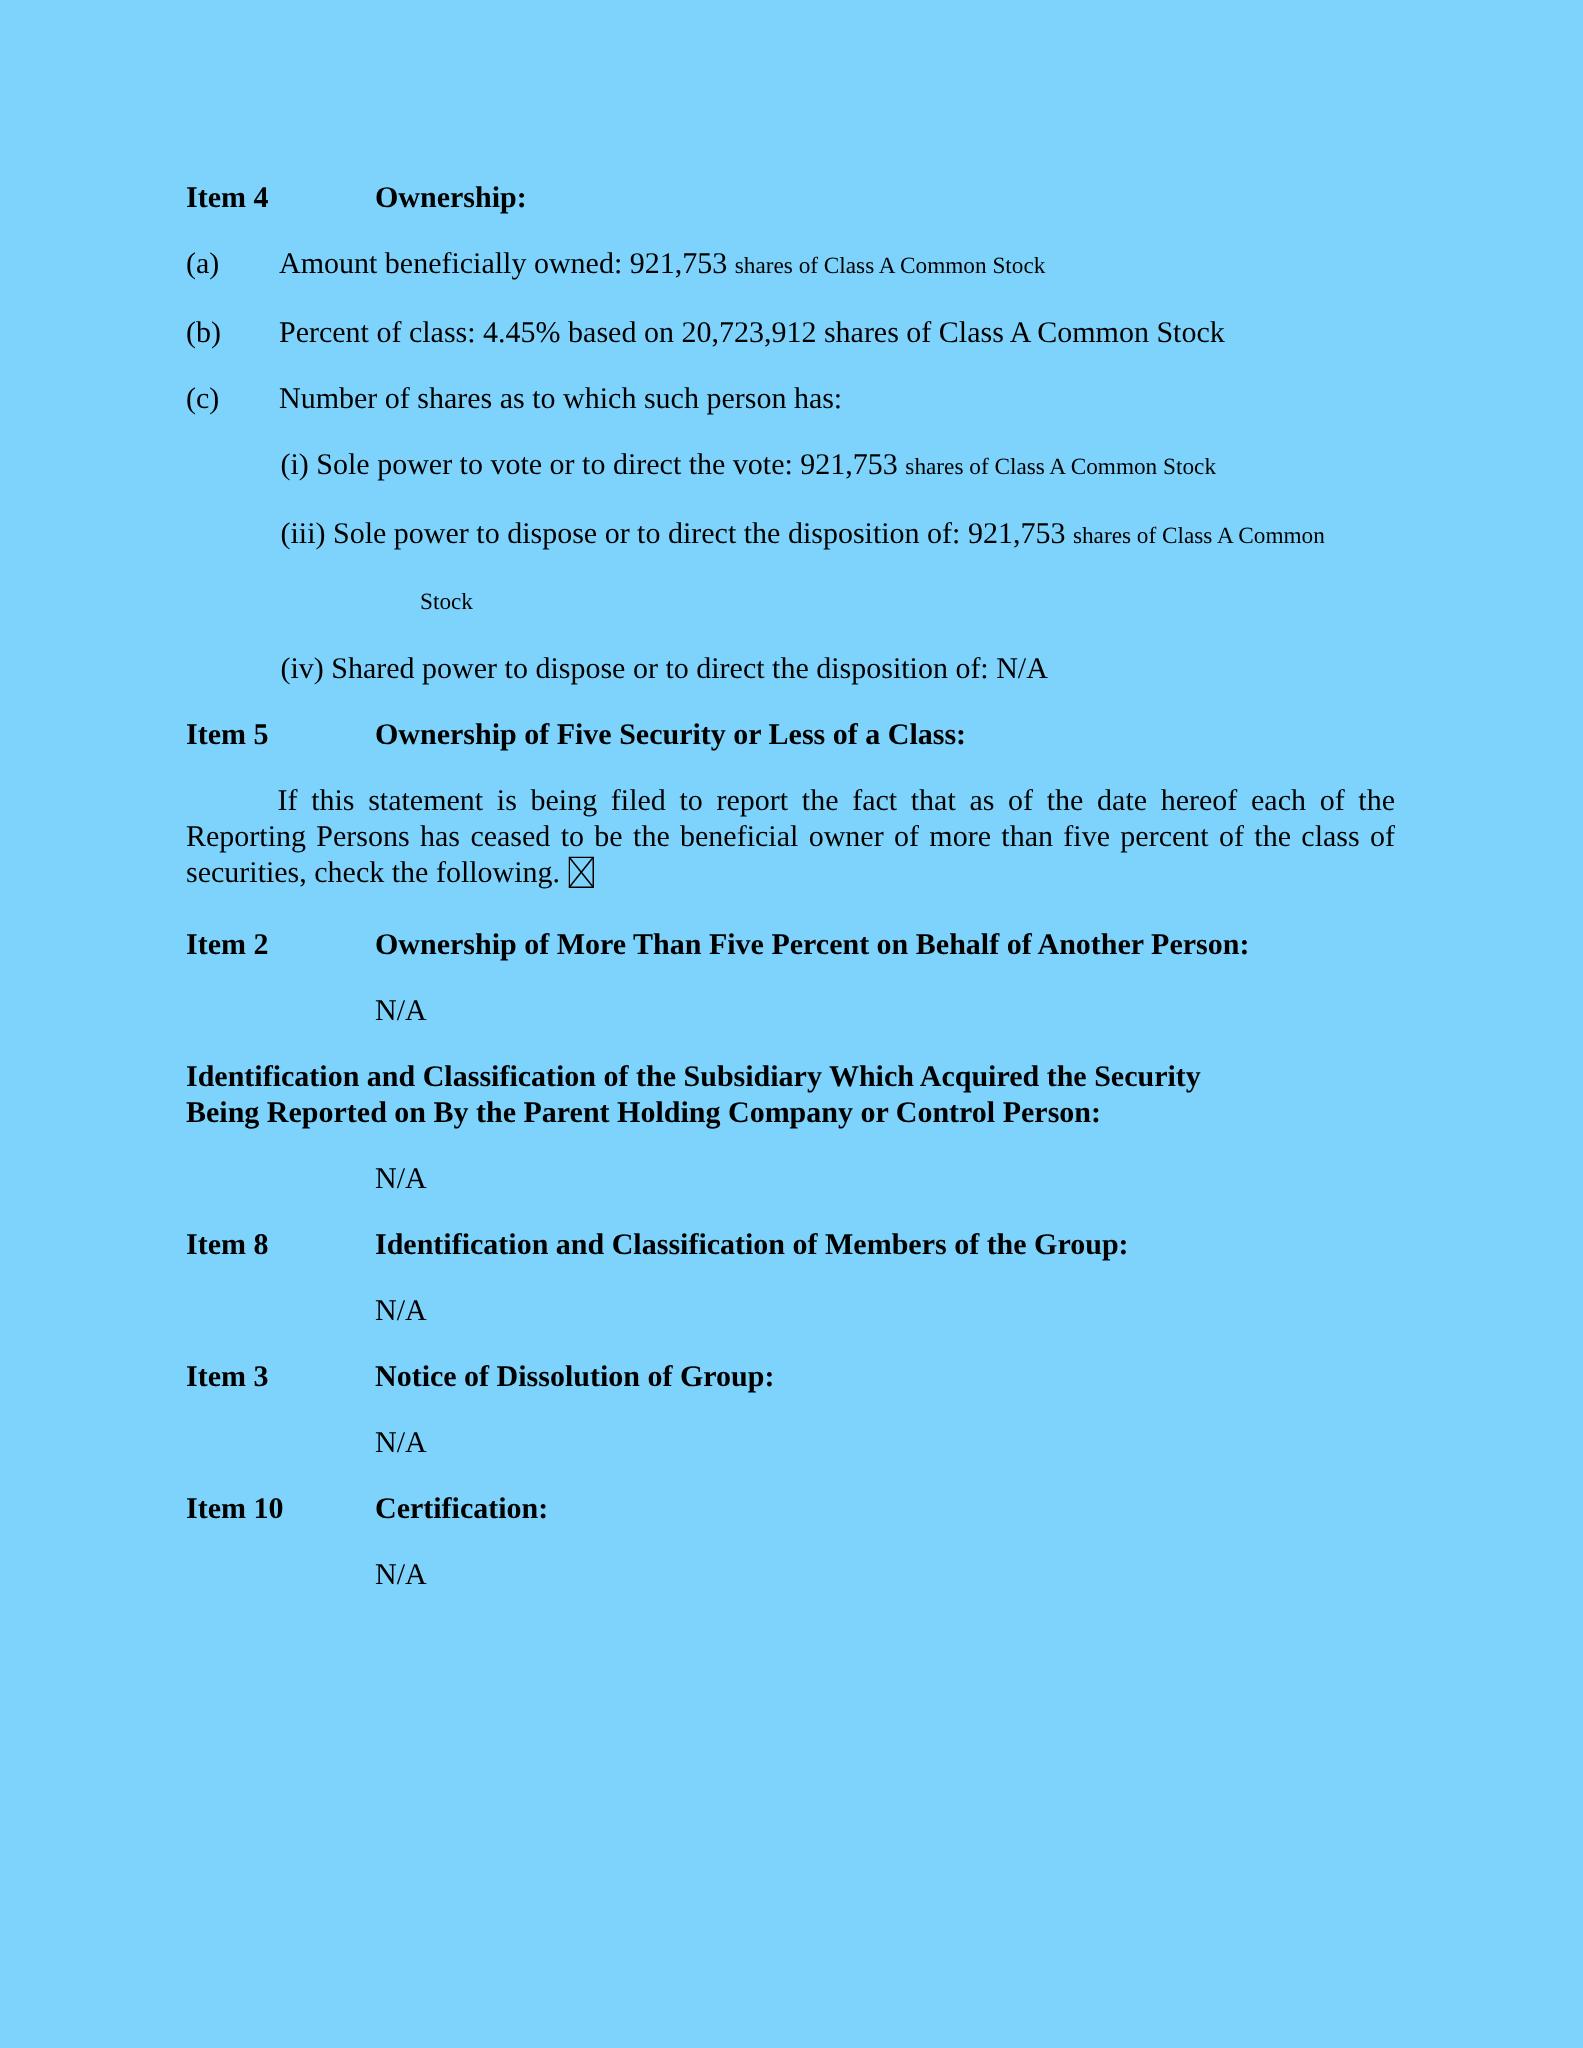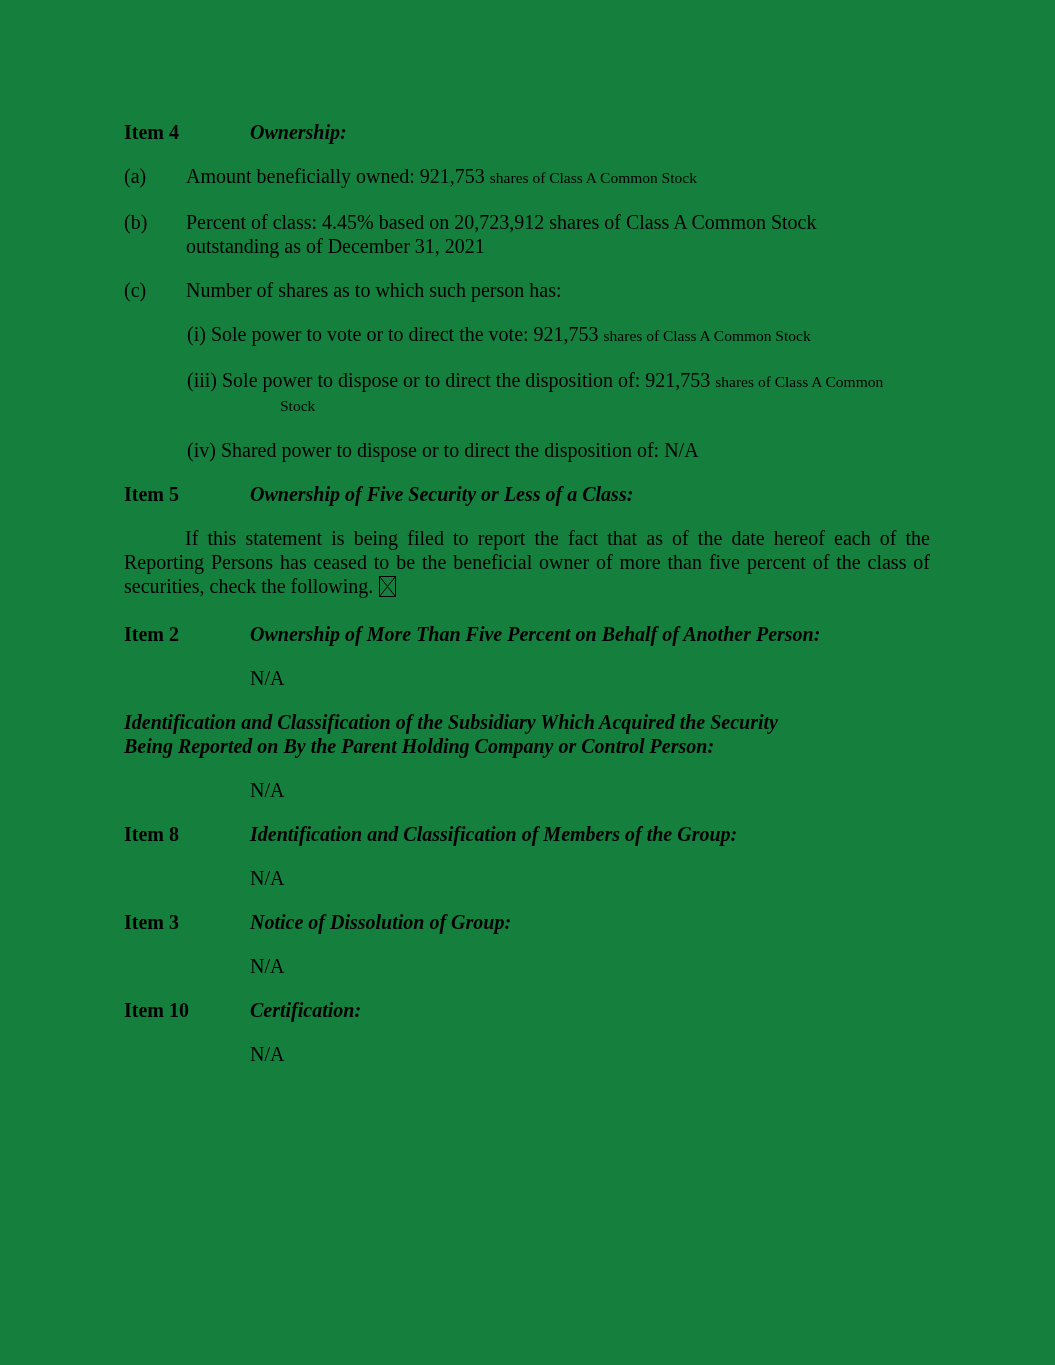--- a/index.html
+++ b/index.html
@@ -4,58 +4,57 @@
 <style>
   html, body {
     margin: 0;
     padding: 0;
     background: #ffffff;
   }
   .page {
     position: relative;
     width: 1055px;
     height: 1365px;
-    background: #15803d;
+    background: #7dd3fc;
     color: #000000;
     font-family: "Liberation Serif", "DejaVu Serif", serif;
     font-size: 20px;
     line-height: 24px;
     box-sizing: border-box;
     padding: 120px 93px 0 124px;
     overflow: hidden;
   }
   .block { margin: 0 0 20px 0; }
 
   
   .item-row { display: flex; }
   .item-row .item-label {
     flex: 0 0 126px;
     width: 126px;
     font-weight: bold;
   }
   .item-row .item-heading {
     width: 680px;
     font-weight: bold;
-    font-style: italic;
   }
 
   
   .sub-row { display: flex; }
   .sub-row .sub-label {
     flex: 0 0 62px;
     width: 62px;
   }
   .sub-row .sub-content { width: 744px; }
 
   
   .roman { margin-left: 63px; width: 743px; }
   .roman .nowrap-line { white-space: nowrap; }
   .roman .continuation { margin-left: 93px; }
 
-  .small-text { font-size: 15.5px; }
+  .small-text { font-size: 15.5px; margin-top: 20px; }
 
   
   .value-line { margin-left: 126px; }
 
   
   .para { width: 806px; }
   .para .p-line { width: 806px; }
   .para .p-just { text-align: justify; text-align-last: justify; }
   .para .p-first { text-indent: 61px; }
 
@@ -80,21 +79,20 @@
     <div class="sub-content">
       <span>Amount beneficially owned: 921,753</span>
       <span class="small-text">shares of Class A Common Stock</span>
     </div>
   </div>
 
   <div class="block sub-row">
     <div class="sub-label">(b)</div>
     <div class="sub-content">
       <div>Percent of class: 4.45% based on 20,723,912 shares of Class A Common Stock</div>
-      <div>outstanding as of December 31, 2021</div>
     </div>
   </div>
 
   <div class="block sub-row">
     <div class="sub-label">(c)</div>
     <div class="sub-content">Number of shares as to which such person has:</div>
   </div>
 
   <div class="block roman">
     <div class="nowrap-line">

